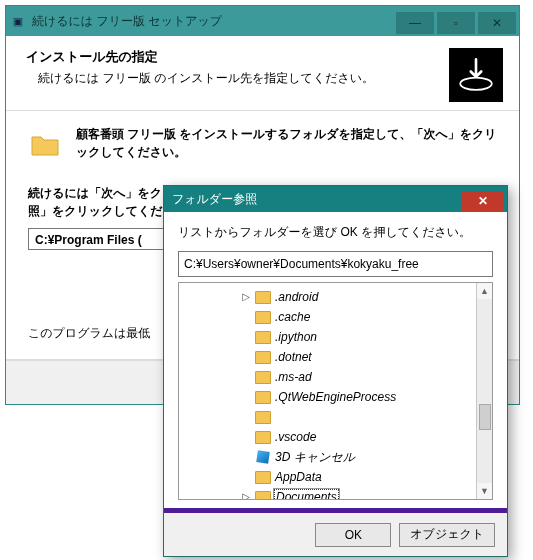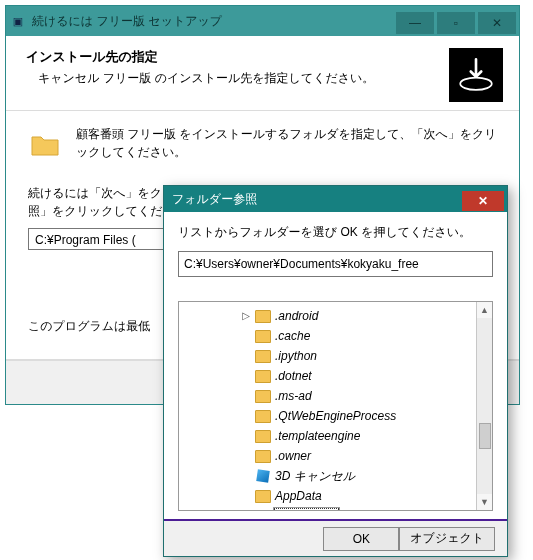--- a/index.html
+++ b/index.html
@@ -40,21 +40,21 @@
   .header-row { display:flex; align-items:flex-start; padding:12px 16px 8px 20px;gap:20px; }
   .header-text { flex:1; }
   .header-text h3 { font-size:13px; font-weight:bold; margin-bottom:4px;}
   .header-text p { font-size:12px; padding-left:12px; }
   .header-logo {
     width:54px; height:54px; background:#000; display:flex; align-items:center; justify-content:center;
     margin-left:12px;
   }
   .header-logo svg { width:42px; height:42px; }
   .hr { height:1px; background:#dcdcdc; margin:0; }
-  .content { padding: 14px 22px; font-size:12px; line-height:1.5; }
+  .content { padding: 14px 22px; font-size:12px; line-height:1.5;font-weight:bold; }
   .folder-row { display:flex; align-items:flex-start; gap:14px; margin-bottom:14px; }
   .folder-row .big-folder { font-size:30px; color:#f0c24b; width:34px; text-align:center;}
   .path-box {
     border:1px solid #777; background:#fff; height:22px; padding:2px 6px;
     width: 410px; overflow:hidden; white-space:nowrap;
     margin-top:8px; font-size:12px;
   }
   .footer-note { padding: 10px 22px; font-size:12px; }
   .bottom-strip {
     position:absolute; bottom:0; left:0; right:0; height:44px;
@@ -79,21 +79,21 @@
   .browse-title .spacer { flex:1; }
   .browse-close {
     width:42px; height:20px; background:#c0392b;
     display:flex; align-items:center; justify-content:center;
     color:#fff; font-weight:bold; margin:3px 3px 0 0;
   }
   .browse-body { padding:12px 14px 8px 14px; flex:1; display:flex; flex-direction:column; min-height:0;}
   .browse-instr { font-size:12px; margin-bottom:10px; }
   .browse-path-input {
     border:1px solid #777; height:22px; padding:12px 5px; font-size:12px;
-    margin-bottom:24px; width:100%;
+    margin-bottom:5px; width:100%;
   }
   .tree-wrap {
     flex:1; border:1px solid #999; background:#fff; position:relative;
     overflow:hidden; min-height:0;
   }
   .tree {
     position:absolute; left:0; top:0; right:16px; bottom:0;
     padding:4px 4px; overflow:hidden;
   }
   .tree-row {
@@ -119,22 +119,22 @@
     background:#ececec; border-left:1px solid #c7c7c7;
     display:flex; flex-direction:column; align-items:center;
   }
   .tree-scroll .arrow { height:16px; width:100%; display:flex; align-items:center; justify-content:center; color:#666; font-size:9px; background:#f6f6f6;}
   .tree-scroll .track { flex:1; position:relative; width:100%; }
   .tree-scroll .thumb {
     position:absolute; left:2px; width:12px; top:105px; height:26px;
     background:#cfcfcf; border:1px solid #a8a8a8;
   }
   .browse-buttons {
-    height:37px; background:#f0f0f0; border-top:2px solid #4c1d95;
-    display:flex; justify-content:flex-end; align-items:center; gap:0;
+    height:48px; background:#f0f0f0; border-top:5px solid #4c1d95;
+    display:flex; justify-content:flex-end; align-items:center; gap:8px;
     padding:0 12px;
   }
   .btn {
     min-width:76px; height:24px; background:#e8e8e8;
     border:1px solid #888; font-size:12px; text-align:center;
     display:flex; align-items:center; justify-content:center;
     padding:0 10px;
   }
 </style>
 </head>
@@ -145,21 +145,21 @@
     <div class="icon">▣</div>
     <div class="title">続けるには フリー版 セットアップ</div>
     <div class="winbtn">—</div>
     <div class="winbtn">▫</div>
     <div class="winbtn">✕</div>
   </div>
   <div class="main-body">
     <div class="header-row">
       <div class="header-text">
         <h3>インストール先の指定</h3>
-        <p>キャンセル フリー版 のインストール先を指定してください。</p>
+        <p>続けるには フリー版 のインストール先を指定してください。</p>
       </div>
       <div class="header-logo">
         <svg viewBox="0 0 48 48">
           <ellipse cx="24" cy="34" rx="18" ry="7" fill="none" stroke="#fff" stroke-width="2"></ellipse>
           <path d="M24 6 v20 M24 26 l-6 -6 M24 26 l6 -6" stroke="#fff" stroke-width="3" fill="none" stroke-linecap="round"></path>
         </svg>
       </div>
     </div>
     <div class="hr"></div>
     <div class="content">
@@ -167,21 +167,21 @@
         <div class="big-folder">
           <svg width="30" height="26" viewBox="0 0 30 26">
               <path d="M2 5 h9 l3 3 h14 v15 H2 z" fill="#f5c85b" stroke="#d7a637"></path>
             </svg>
         </div>
         <div style="flex:1;">顧客番頭 フリー版 をインストールするフォルダを指定して、「次へ」をクリックしてください。</div>
       </div>
       <div style="margin-bottom:6px;">続けるには「次へ」をクリックしてください。別のフォルダーを選択するには「参照」をクリックしてください。</div>
       <div class="path-box">C:¥Program Files (</div>
     </div>
-    <div class="footer-note" style="position:absolute; bottom:59px;">このプログラムは最低</div>
+    <div class="footer-note" style="position:absolute; bottom:52px;">このプログラムは最低</div>
     <div class="hr" style="position:absolute; bottom:44px; left:0; right:0;"></div>
     <div class="bottom-strip"></div>
   </div>
 </div>
 
 <div class="browse-dialog">
   <div class="browse-title">
     <span>フォルダー参照</span>
     <span class="spacer"></span>
     <div class="browse-close">✕</div>
@@ -224,27 +224,26 @@
           <div class="tree-row">
             <span class="indent" style="width: 54px;"></span>
             <span class="exp"></span>
             <span class="fico folder"></span>
             <span class="label">.QtWebEngineProcess</span>
           </div>
           <div class="tree-row">
             <span class="indent" style="width: 54px;"></span>
             <span class="exp"></span>
             <span class="fico folder"></span>
-            <span class="label">.templateengine</span>
-          </div>
-          <div class="tree-row">
-            <span class="indent" style="width: 54px;"></span>
-            <span class="exp"></span>
-            <span class="fico folder"></span>
-            <span class="label">.owner</span>
+          </div>
+          <div class="tree-row">
+            <span class="indent" style="width: 54px;"></span>
+            <span class="exp"></span>
+            <span class="fico folder"></span>
+            <span class="label">.vscode</span>
           </div>
           <div class="tree-row">
             <span class="indent" style="width: 54px;"></span>
             <span class="exp"></span>
             <span class="fico obj3d"></span>
             <span class="label">3D キャンセル</span>
           </div>
           <div class="tree-row">
             <span class="indent" style="width: 54px;"></span>
             <span class="exp"></span>

